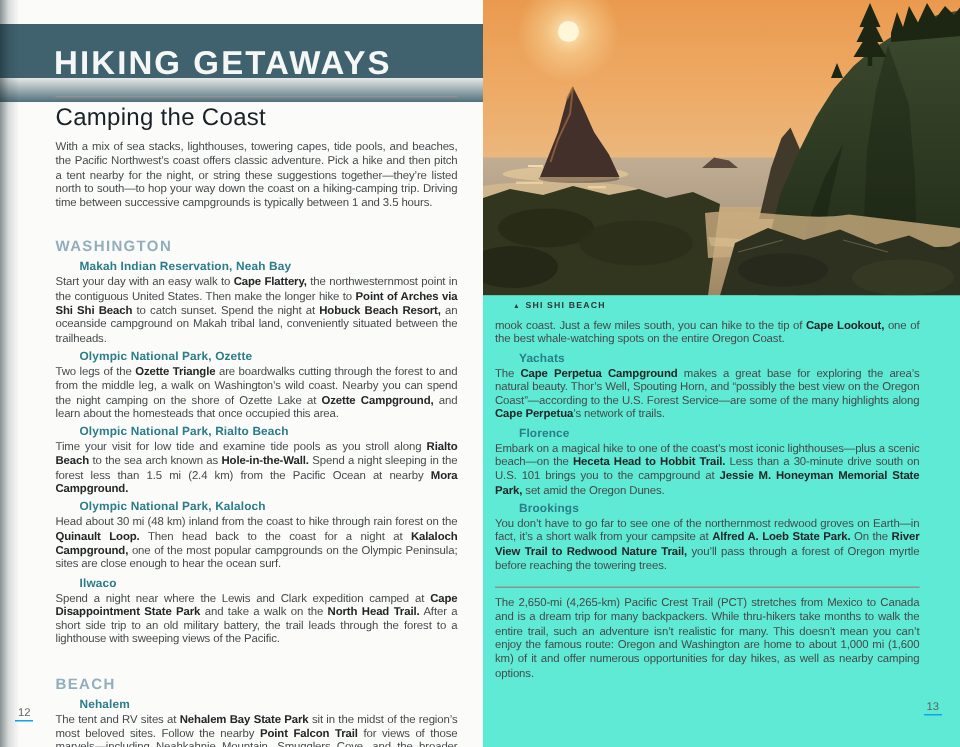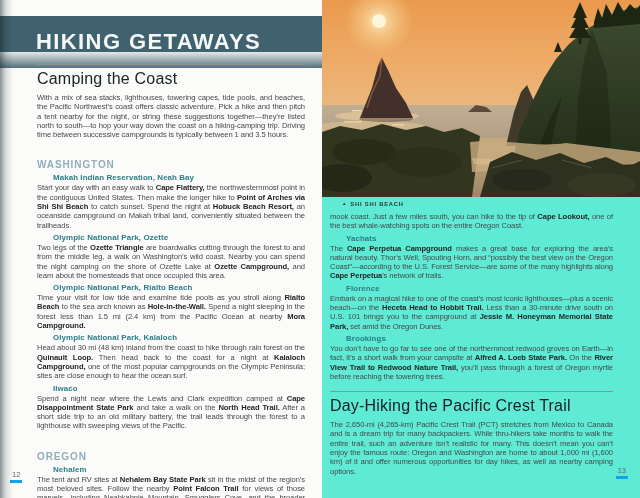--- a/index.html
+++ b/index.html
@@ -57,21 +57,21 @@
   .photo svg { display:block; }
   .caption {
     position:absolute; left:20px; top:201px; font-size:5.8px;
     letter-spacing:0.8px; color:#303436; font-weight:700;
     display:flex; align-items:center; gap:3px;
   }
   .cap-marker { font-size:4.5px; line-height:1; color:#303436; }
 
   .pagenum {
     position:absolute; font-size:7.5px; color:#5f6467;
-    border-bottom:3px solid #0ea5e9; padding:0 2px 1px;
+    border-bottom:1px solid #0ea5e9; padding:0 2px 1px;
   }
   .pagenum-l { left:10px;  top:470px; }
   .pagenum-r { right:12px; top:466px; }
 </style>
 </head>
 <body>
 
 <div class="spread">
 
   <div class="page page-left">
@@ -95,21 +95,21 @@
 
       <h4 class="place-head">Olympic National Park, Rialto Beach</h4>
       <p class="body">Time your visit for low tide and examine tide pools as you stroll along <b>Rialto Beach</b> to the sea arch known as <b>Hole-in-the-Wall.</b> Spend a night sleeping in the forest less than 1.5 mi (2.4 km) from the Pacific Ocean at nearby <b>Mora Campground.</b></p>
 
       <h4 class="place-head">Olympic National Park, Kalaloch</h4>
       <p class="body">Head about 30 mi (48 km) inland from the coast to hike through rain forest on the <b>Quinault Loop.</b> Then head back to the coast for a night at <b>Kalaloch Campground,</b> one of the most popular campgrounds on the Olympic Peninsula; sites are close enough to hear the ocean surf.</p>
 
       <h4 class="place-head">Ilwaco</h4>
       <p class="body">Spend a night near where the Lewis and Clark expedition camped at <b>Cape Disappointment State Park</b> and take a walk on the <b>North Head Trail.</b> After a short side trip to an old military battery, the trail leads through the forest to a lighthouse with sweeping views of the Pacific.</p>
 
-      <h3 class="region-head">OREGON</h3>
+      <h3 class="region-head">BEACH</h3>
 
       <h4 class="place-head">Nehalem</h4>
       <p class="body">The tent and RV sites at <b>Nehalem Bay State Park</b> sit in the midst of the region’s most beloved sites. Follow the nearby <b>Point Falcon Trail</b> for views of those marvels—including Neahkahnie Mountain, Smugglers Cove, and the broader Pacific Ocean.</p>
 
       <h4 class="place-head">Tillamook</h4>
       <p class="body">Sitting on a sand spit between Netarts Bay and the Pacific Ocean, <b>Cape Lookout State Park</b> has a developed campground in the heart of the Tilla-</p>
     </div>
 
     <div class="pagenum pagenum-l">12</div>
   </div>
@@ -205,21 +205,20 @@
       <h4 class="place-head">Yachats</h4>
       <p class="body">The <b>Cape Perpetua Campground</b> makes a great base for exploring the area’s natural beauty. Thor’s Well, Spouting Horn, and “possibly the best view on the Oregon Coast”—according to the U.S. Forest Service—are some of the many highlights along <b>Cape Perpetua</b>’s network of trails.</p>
 
       <h4 class="place-head">Florence</h4>
       <p class="body">Embark on a magical hike to one of the coast’s most iconic lighthouses—plus a scenic beach—on the <b>Heceta Head to Hobbit Trail.</b> Less than a 30-minute drive south on U.S. 101 brings you to the campground at <b>Jessie M. Honeyman Memorial State Park,</b> set amid the Oregon Dunes.</p>
 
       <h4 class="place-head">Brookings</h4>
       <p class="body">You don’t have to go far to see one of the northernmost redwood groves on Earth—in fact, it’s a short walk from your campsite at <b>Alfred A. Loeb State Park.</b> On the <b>River View Trail to Redwood Nature Trail,</b> you’ll pass through a forest of Oregon myrtle before reaching the towering trees.</p>
 
       <div class="rule" style="margin-top:10px;"></div>
-      <h2 class="section-title">Day-Hiking the Pacific Crest Trail</h2>
       <p class="body">The 2,650-mi (4,265-km) Pacific Crest Trail (PCT) stretches from Mexico to Canada and is a dream trip for many backpackers. While thru-hikers take months to walk the entire trail, such an adventure isn’t realistic for many. This doesn’t mean you can’t enjoy the famous route: Oregon and Washington are home to about 1,000 mi (1,600 km) of it and offer numerous opportunities for day hikes, as well as nearby camping options.</p>
     </div>
 
     <div class="pagenum pagenum-r">13</div>
   </div>
 
   <div class="edge-shadow"></div>
 </div>
 
 </body></html>

